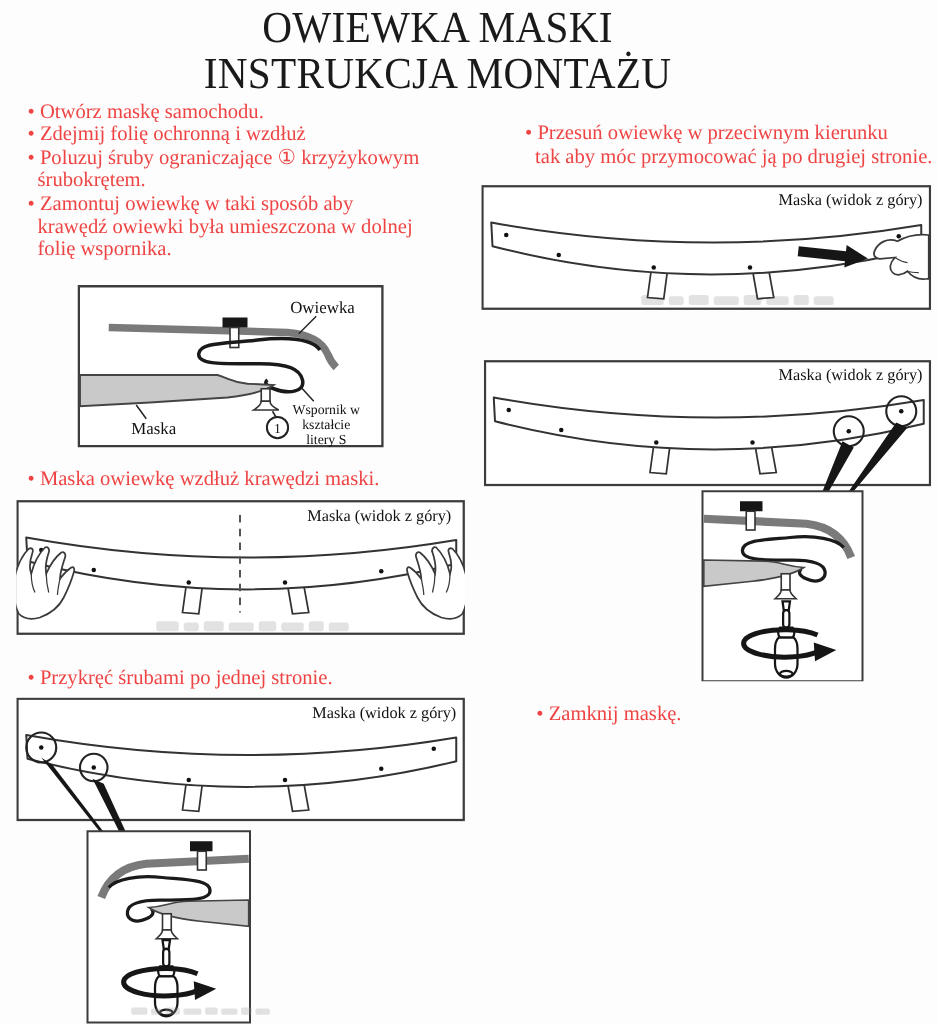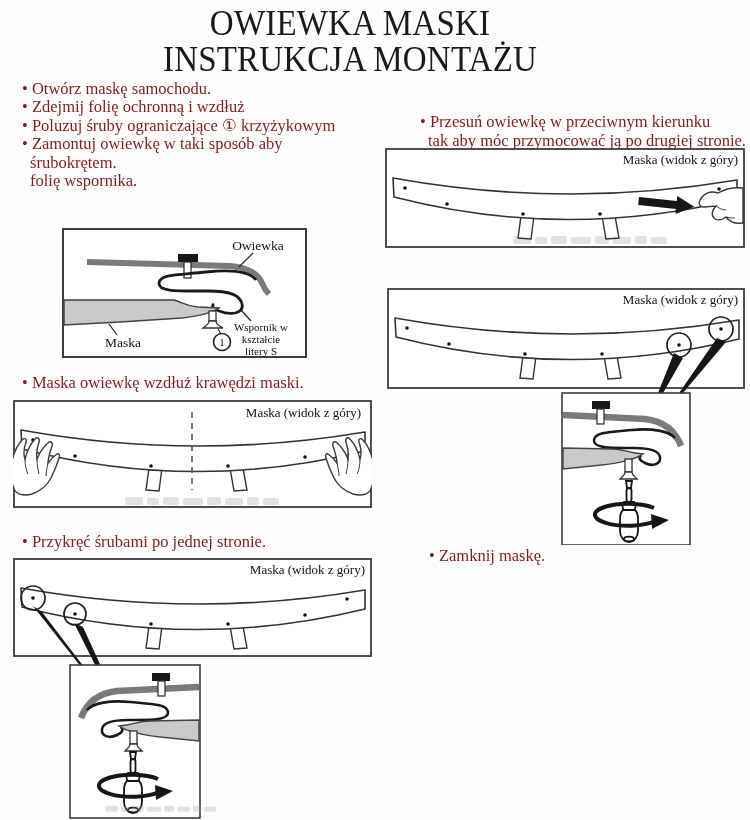--- a/index.html
+++ b/index.html
@@ -8,21 +8,21 @@
     position:relative; width:750px; height:820px;
     background:#fdfdfd; overflow:hidden;
     font-family:"Liberation Serif", serif; color:#111;
   }
   .title {
     position:absolute; top:5px; left:0; width:700px;
     text-align:center; font-size:33px; line-height:34px;
     transform:scaleY(1.07); transform-origin:top center;
     color:#1a1a1a; letter-spacing:0.2px;
   }
-  .bullets { position:absolute; font-size:16.5px; line-height:18.4px; color:#7f1d1d; }
+  .bullets { position:absolute; font-size:16.5px; line-height:18.4px; color:#ef4444; }
   .bl { display:block; white-space:nowrap; }
   .cont { padding-left:8px; }
   .r-bullets { line-height:19px; }
   svg { position:absolute; display:block; }
   svg text { font-family:"Liberation Serif", serif; fill:#111; }
 </style>
 </head>
 <body>
 
 <div class="page">
@@ -79,26 +79,27 @@
 
   <div class="title">
     <div>OWIEWKA MASKI</div>
     <div>INSTRUKCJA MONTAŻU</div>
   </div>
 
   <div class="bullets" style="left:22px; top:80px; width:372px;">
     <span class="bl">• Otwórz maskę samochodu.</span>
     <span class="bl">• Zdejmij folię ochronną i wzdłuż</span>
     <span class="bl">• Poluzuj śruby ograniczające ① krzyżykowym</span>
+    <span class="bl cont">śrubokrętem.</span>
     <span class="bl">• Zamontuj owiewkę w taki sposób aby</span>
-    <span class="bl cont">śrubokrętem.</span>
+    <span class="bl cont">krawędź owiewki była umieszczona w dolnej</span>
     <span class="bl cont">folię wspornika.</span>
   </div>
 
-  <div class="bullets r-bullets" style="left:420px; top:112px; width:325px;">
+  <div class="bullets r-bullets" style="left:420px; top:96px; width:325px;">
     <span class="bl">• Przesuń owiewkę w przeciwnym kierunku</span>
     <span class="bl cont">tak aby móc przymocować ją po drugiej stronie.</span>
   </div>
 
   <svg style="left:62px; top:228px;" width="245" height="130" viewBox="0 0 245 130">
     <rect x="1" y="1" width="243" height="128" fill="#fff" stroke="#3c3c3c" stroke-width="2"></rect>
     <g>
       <path d="M25,34 L168,38 C186,39.5 196,46 200,55 C202,60 204,63 207,66" stroke="#7a7a7a" stroke-width="6" fill="none"></path>
     </g>
     <rect x="116" y="26" width="20" height="8" fill="#161616"></rect>
@@ -173,17 +174,17 @@
     <text x="351" y="16" font-size="13" text-anchor="end">Maska (widok z góry)</text>
     <circle cx="292" cy="57" r="12" fill="none" stroke="#222" stroke-width="1.7"></circle>
     <circle cx="334" cy="41" r="12" fill="none" stroke="#222" stroke-width="1.7"></circle>
     <polygon points="287,65 296,70 243,163 247,165" fill="#161616"></polygon>
     <polygon points="330,50 339,54 246,164 250,166" fill="#161616"></polygon>
     <rect x="175" y="105" width="128" height="152" fill="#fff" stroke="#3c3c3c" stroke-width="1.6"></rect>
     <use href="#xsec" transform="translate(175,105)"></use>
     <use href="#driver" transform="translate(242,193)"></use>
   </svg>
 
-  <div class="bullets" style="left:429px; top:547px; width:310px;">
+  <div class="bullets" style="left:429px; top:562px; width:310px;">
     <span class="bl">• Zamknij maskę.</span>
   </div>
 
 </div>
 
 </body></html>

